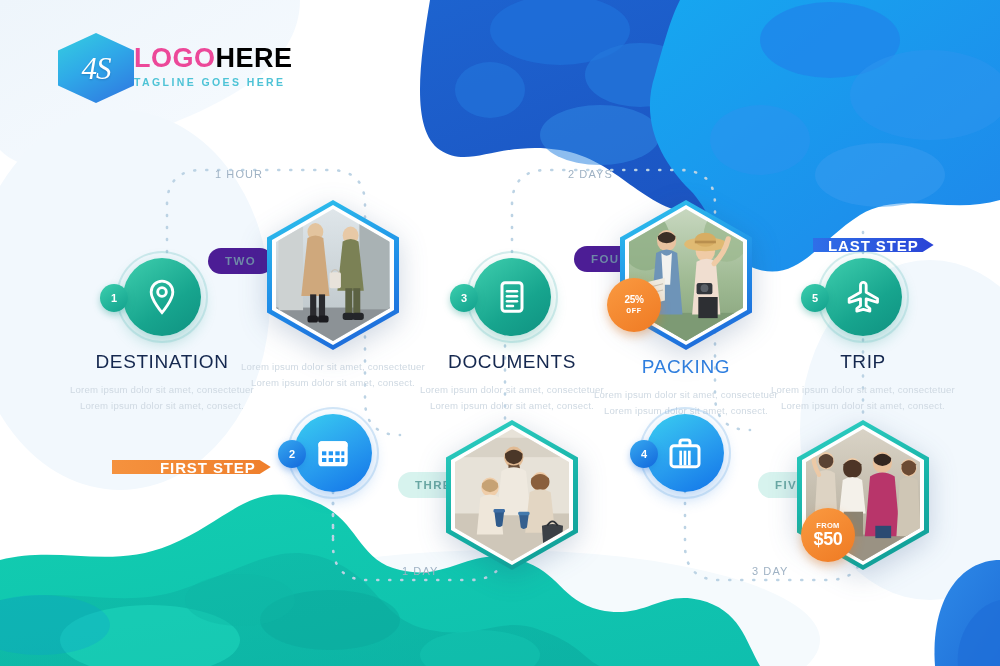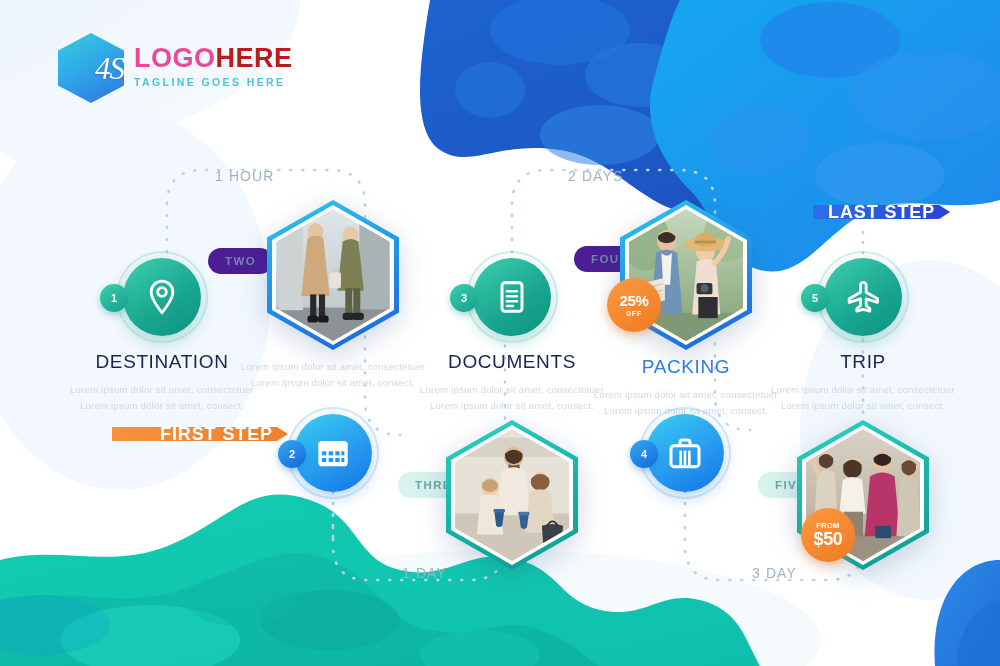--- a/index.html
+++ b/index.html
@@ -12,37 +12,37 @@
   }
   #stage { position:absolute; inset:0; width:1000px; height:666px; }
 
   
   .bg-layer { position:absolute; inset:0; width:1000px; height:666px; pointer-events:none; }
 
   
   .brand { position:absolute; left:58px; top:33px; display:flex; align-items:center; gap:14px; }
   .hexlogo { width:62px; height:70px; position:relative; }
   .hexlogo .hx {
-    width:66px; height:70px;
+    width:76px; height:70px;
     background:linear-gradient(150deg,#35cfe0 0%,#2fa9e8 45%,#2f74e0 100%);
     clip-path:polygon(50% 0%,100% 25%,100% 75%,50% 100%,0% 75%,0% 25%);
-    display:flex; align-items:center; justify-content:flex-end;
+    display:flex; align-items:center; justify-content:center;
     box-shadow:0 4px 14px rgba(45,130,225,.35);
   }
   .hexlogo .mark {
     font-family:"Liberation Serif", serif;
     font-size:31px; color:#fff; letter-spacing:-1px; font-style:italic; line-height:1;
     text-shadow:0 1px 2px rgba(0,40,90,.25);
   }
   .brandtext { line-height:1; padding-bottom:3px; }
   .logo-line {
     font-size:27px; font-weight:bold; letter-spacing:.5px; line-height:1;
   }
   .logo-a { color:#ec4899; }
-  .logo-b { color:#b91c1c; }
+  .logo-b { color:#000000; }
   .tagline {
     font-size:10.5px; letter-spacing:2.4px; color:#4ec3d6; margin-top:5px; font-weight:bold;
   }
 
   
   .paths { position:absolute; inset:0; width:1000px; height:666px; pointer-events:none; }
 
   
   .col { position:absolute; width:200px; text-align:center; }
   .col .title {
@@ -93,41 +93,42 @@
     position:absolute; height:26px; padding:0 17px; border-radius:13px;
     display:flex; align-items:center; justify-content:center;
     font-size:11.5px; letter-spacing:1.4px; font-weight:bold;
   }
   .pill.blue { background:#4c1d95; color:#6f8aa8; }
   .pill.teal { background:#d7f3ee; color:#6aa8a4; }
 
   
   .arrowbadge {
     position:absolute; height:14px; padding:0 15px; display:flex; align-items:center;
-    font-size:18px; font-weight:bold; color:#fff; letter-spacing:.9px;
+    font-size:15px; font-weight:bold; color:#fff; letter-spacing:.9px;
     clip-path:polygon(0 0, calc(100% - 11px) 0, 100% 50%, calc(100% - 11px) 100%, 0 100%);
+    margin-top:33px;
   }
   .arrowbadge.orange { background:linear-gradient(90deg,#f5923e,#ef7f2c);padding-left:48px; }
   .arrowbadge.blue   { background:linear-gradient(90deg,#2f6fe8,#2a43d6); }
 
   
   .circbadge {
     position:absolute; width:54px; height:54px; border-radius:50%;
     background:linear-gradient(145deg,#fa9a41,#ef7a23);
     box-shadow:0 4px 10px rgba(225,120,35,.38);
     display:flex; flex-direction:column; align-items:center; justify-content:center;
     color:#fff; line-height:1;
   }
-  .circbadge .big { font-size:15px; font-weight:bold; letter-spacing:-.3px; }
+  .circbadge .big { font-size:10px; font-weight:bold; letter-spacing:-.3px; }
   .circbadge .small { font-size:8px; font-weight:bold; letter-spacing:.4px; margin-top:2px;font-family:Liberation Mono, monospace; }
   .circbadge .tiny { font-size:7.5px; font-weight:bold; letter-spacing:.3px; margin-bottom:1px; }
 
   
   .timelbl {
-    position:absolute; font-size:14px; letter-spacing:1.1px; color:#9fb2c4; font-weight:500;
+    position:absolute; font-size:11px; letter-spacing:1.1px; color:#9fb2c4; font-weight:500;
   }
 </style>
 </head>
 <body>
 
 <div id="stage">
 
   <svg class="bg-layer" viewBox="0 0 1000 666" preserveAspectRatio="none">
     <defs>
       <linearGradient id="gBlueDeep" x1="0" y1="0" x2="1" y2="1">

